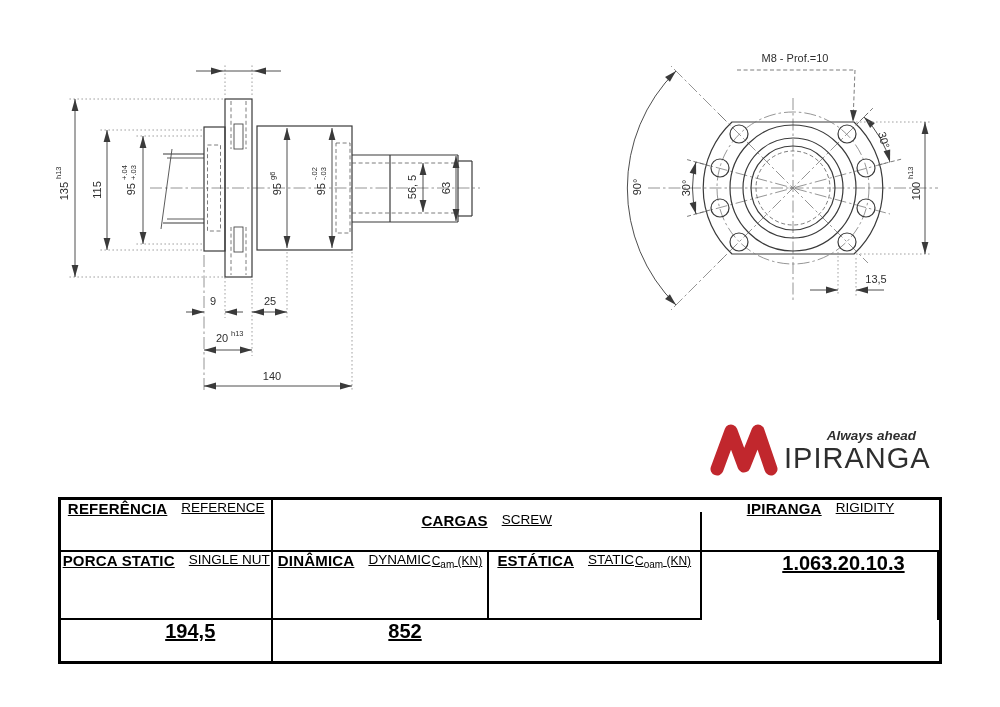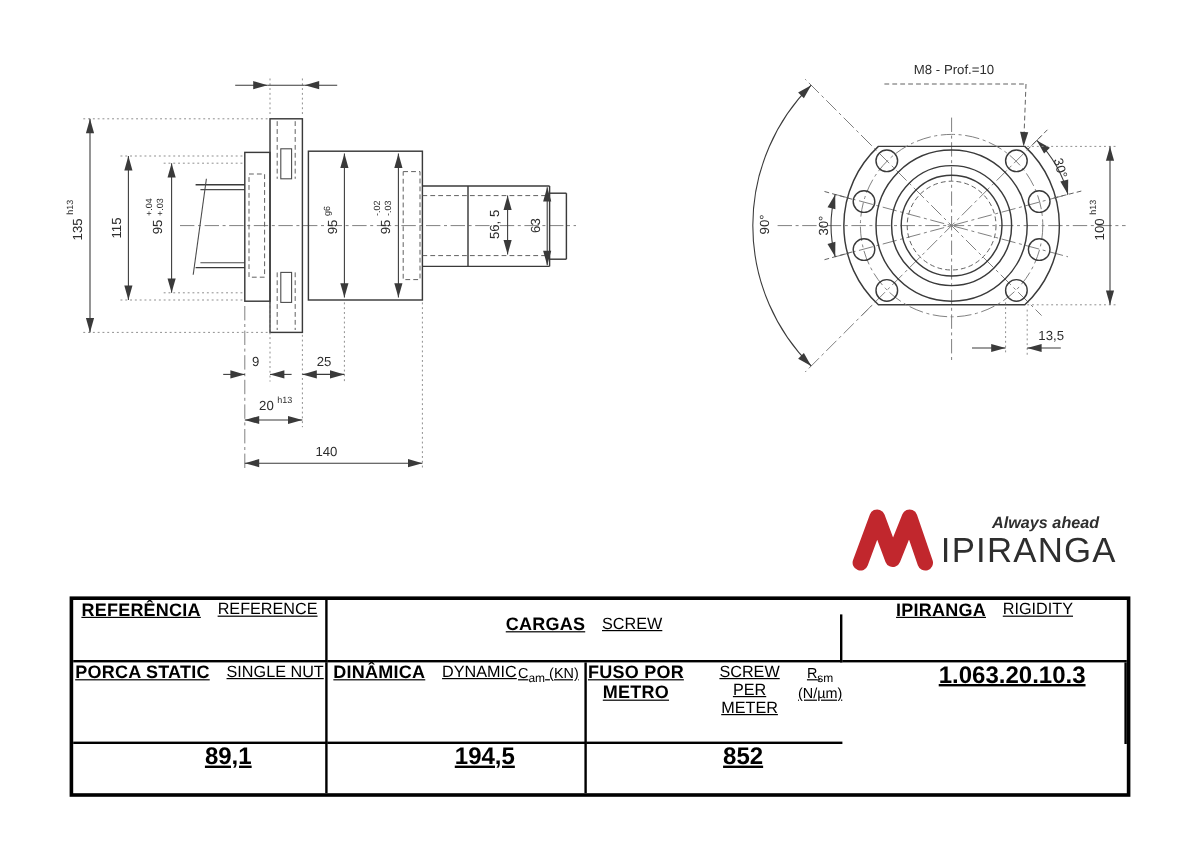--- a/index.html
+++ b/index.html
@@ -223,25 +223,24 @@
 
   <div class="cell">
     <div class="t1">PORCA STATIC</div>
     <div class="t2">SINGLE NUT</div>
   </div>
   <div class="cell">
     <div class="t1">DINÂMICA</div>
     <div class="t2">DYNAMIC</div>
     <div class="t3"><span>C</span><sub>am</sub> <span>(KN)</span></div>
   </div>
-  <div class="cell last">
-    <div class="t1">FUSO POR METRO</div>
-    <div class="t2">SCREW PER METER</div>
-    <div class="t3"><span>R</span><sub>sm</sub> <span>(N/µm)</span></div>
+  <div class="cell">
+    <div class="t1">ESTÁTICA</div>
+    <div class="t2">STATIC</div>
+    <div class="t3"><span>C</span><sub>oam</sub> <span>(KN)</span></div>
   </div>
 
   <div class="cell bot val">1.063.20.10.3</div>
-  <div class="cell bot val">89,1</div>
   <div class="cell bot val">194,5</div>
   <div class="cell bot val last">852</div>
 </div>
 
 </div>
 
 </body></html>

